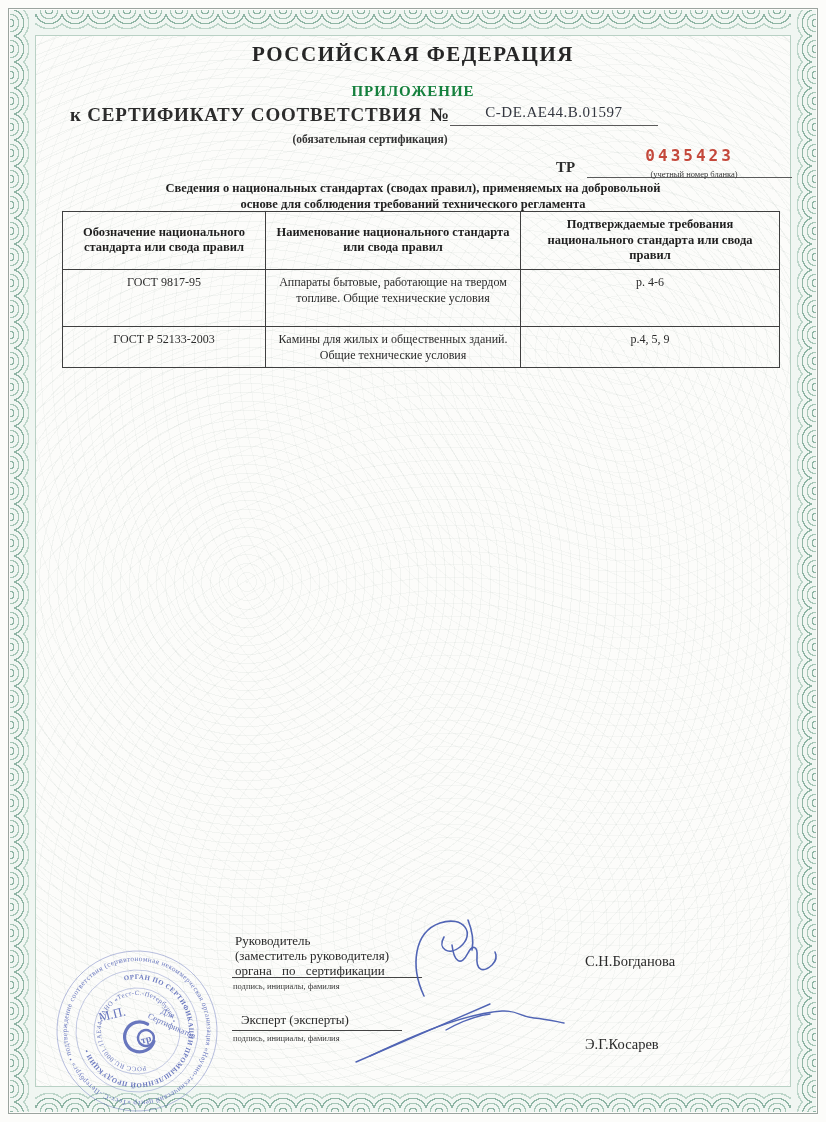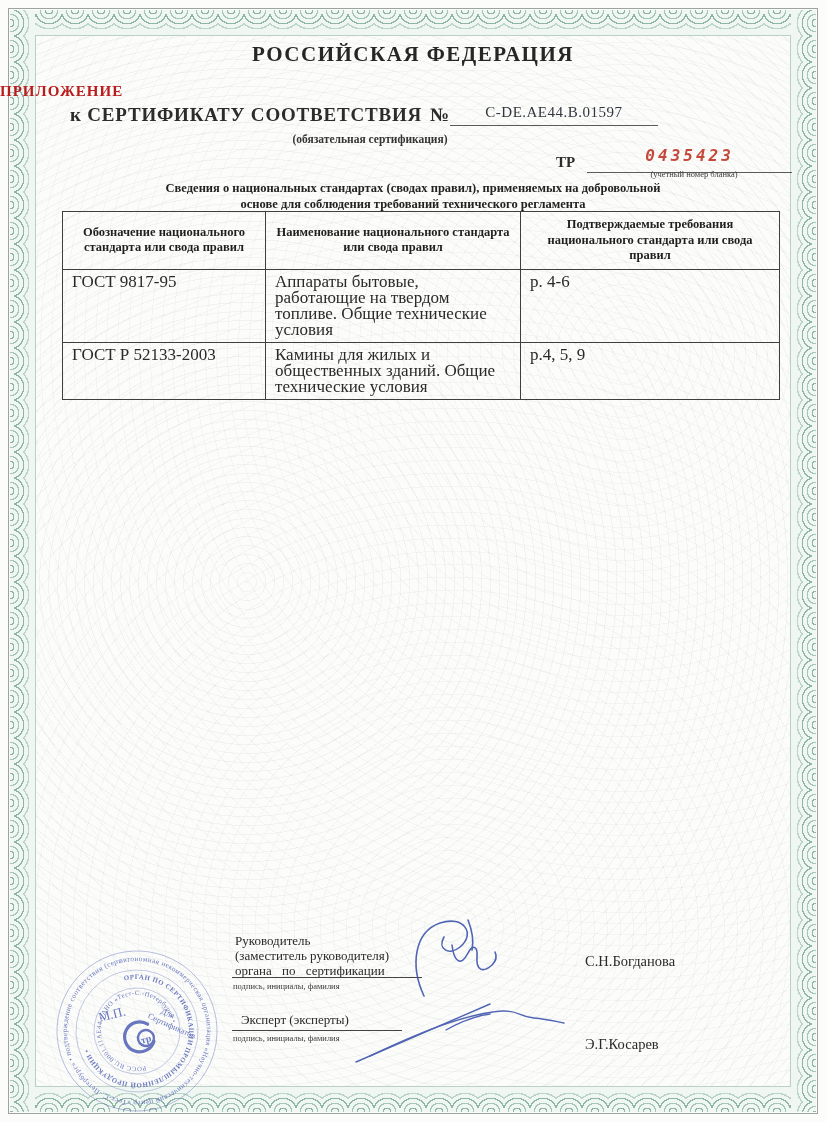--- a/index.html
+++ b/index.html
@@ -34,38 +34,38 @@
     radial-gradient(circle at 0px 50%, rgba(0,0,0,0) 0 3px, #8fb5a5 3px 4.5px, rgba(0,0,0,0) 4.5px 8px,
       #a6c6b7 8px 9.5px, rgba(0,0,0,0) 9.5px 13px, #8fb5a5 13px 14.5px, rgba(0,0,0,0) 14.5px 18px,
       #bcd5c9 18px 19.5px, rgba(0,0,0,0) 19.5px);}
   .band.right{right:10px; background-image:
     radial-gradient(circle at 100% 50%, rgba(0,0,0,0) 0 3px, #8fb5a5 3px 4.5px, rgba(0,0,0,0) 4.5px 8px,
       #a6c6b7 8px 9.5px, rgba(0,0,0,0) 9.5px 13px, #8fb5a5 13px 14.5px, rgba(0,0,0,0) 14.5px 18px,
       #bcd5c9 18px 19.5px, rgba(0,0,0,0) 19.5px);}
   
   .abs{position:absolute;}
   .country-title{top:42px; left:0; width:826px; text-align:center; font-size:21px; font-weight:bold; letter-spacing:1.5px; color:#262626;}
-  .annex-title{top:83px; left:0; width:826px; font-size:15px; font-weight:bold; letter-spacing:1px; color:#b91c1c;}
+  .annex-title{top:83px; left:0; width:826px; text-align:center; font-size:15px; font-weight:bold; letter-spacing:1px; color:#15803d;}
   .cert-row{top:103px; left:70px; width:720px; display:flex; align-items:flex-end; justify-content:flex-start; }
   .cert-text{font-size:19px; font-weight:bold; letter-spacing:0.8px; color:#2c2c2c; white-space:nowrap;}
   .num-sign{font-size:19px; font-weight:bold; margin-left:8px;}
   .cert-number-box{width:208px; border-bottom:1.5px solid #5a5a5a; text-align:center; padding-bottom:4px;}
   .cert-number{font-size:15px; color:#33363f; letter-spacing:0.5px;}
   .oblig{top:133px; left:60px; width:620px; text-align:center; font-size:11.5px; font-weight:bold; color:#333;}
   .tr-row{top:146px; left:556px; width:236px; display:flex; align-items:flex-end; gap:12px;}
   .tr-label{font-size:15px; font-weight:bold; color:#2c2c2c; padding-bottom:2px;}
-  .blank-number-box{flex:1; border-bottom:1px solid #5a5a5a; text-align:center; padding-bottom:7px;font-style:italic;}
+  .blank-number-box{flex:1; border-bottom:1px solid #5a5a5a; text-align:center; padding-bottom:12px;}
   .blank-number{font-family:"DejaVu Sans Mono", monospace; font-size:16px; font-weight:bold; letter-spacing:3px; color:#c4483b;}
   .blank-caption{top:169px; left:596px; width:196px; text-align:center; font-size:8.5px; color:#3a3a3a;}
   .intro{top:180px; left:60px; width:706px; text-align:center; font-size:12.5px; font-weight:bold; line-height:16px; color:#222;}
   
   .std-table{position:absolute; top:211px; left:62px; width:717px; border-collapse:collapse; table-layout:fixed;}
   .std-table th,.std-table td{border:1.5px solid #3f3f3f; font-family:"Liberation Serif", serif;}
   .std-table th{font-size:12.5px; font-weight:bold; text-align:center; vertical-align:middle; padding:5px 10px; line-height:15.5px; height:43px; color:#1f1f1f;}
-  .std-table td{font-size:17px; vertical-align:top; text-align:left; padding:4px 9px; line-height:16px; color:#2a2a2a;}
+  .std-table td{font-size:12px; vertical-align:top; text-align:center; padding:4px 9px; line-height:16px; color:#2a2a2a;}
   .row1 td{height:48px;} .row2 td{height:31px;}
   
   .role-block{top:933px; left:235px; width:200px; font-size:13px; line-height:15px; color:#2a2a2a;}
   .role-line3{word-spacing:7px;}
   .sig-underline1{top:977px; left:232px; width:190px; border-bottom:1px solid #444;}
   .sig-caption1{top:981px; left:233px; width:190px; font-size:8.5px; color:#3a3a3a;}
   .head-name{top:953px; left:585px; font-size:14.5px; color:#2a2a2a;}
   .expert-label{top:1012px; left:241px; font-size:13px; color:#2a2a2a;}
   .sig-underline2{top:1030px; left:232px; width:170px; border-bottom:1px solid #444;}
   .sig-caption2{top:1033px; left:233px; width:180px; font-size:8.5px; color:#3a3a3a;}

